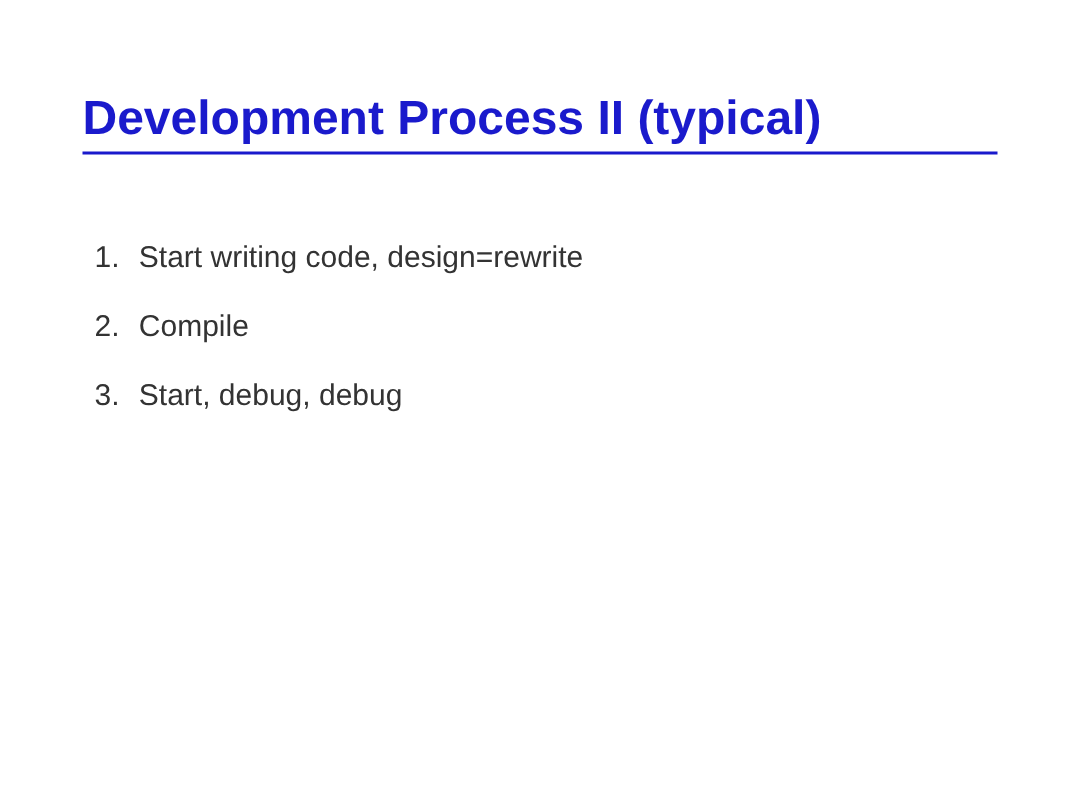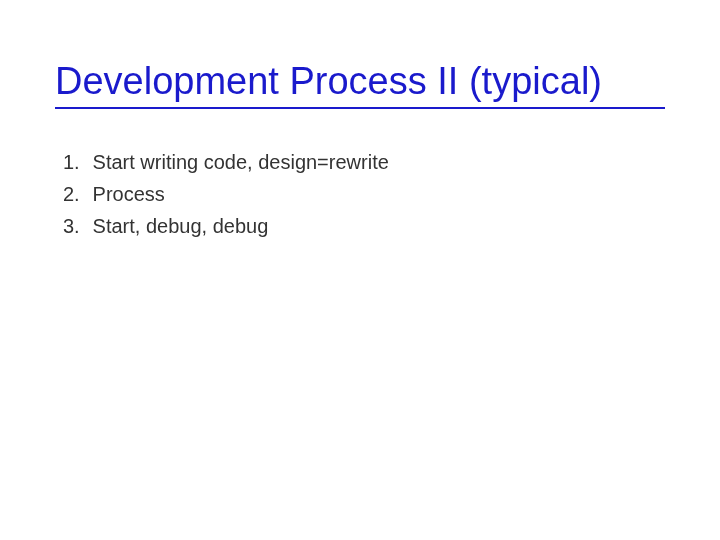--- a/index.html
+++ b/index.html
@@ -9,58 +9,59 @@
     }
     body {
       width: 720px;
       height: 540px;
       background: #ffffff;
       font-family: Verdana, Geneva, sans-serif;
       padding: 60px 55px;
     }
     .title {
       color: #1a1acc;
-      font-size: 38px;
-      font-weight: normal;
+      font-size: 32px;
+      font-weight: bold;
       border-bottom: 2px solid #1a1acc;
       padding-bottom: 4px;
       margin-bottom: 38px;
       display: inline-block;
       width: 100%;
     }
     .list {
       list-style: none;
       padding-left: 8px;
     }
     .list-item {
       color: #333333;
       font-size: 20px;
       line-height: 1.5;
       margin-bottom: 2px;
+      margin-top: 16px;
     }
     .list-item span.num {
       display: inline-block;
       min-width: 24px;
     }
   </style>
 </head>
 <body>
 
 
 
 <h1 class="title">Development Process II (typical)</h1>
 
 <ol class="list">
   <li class="list-item">
     <span class="num">1.</span>
     <span>Start writing code, design=rewrite</span>
   </li>
   <li class="list-item">
     <span class="num">2.</span>
-    <span>Process</span>
+    <span>Compile</span>
   </li>
   <li class="list-item">
     <span class="num">3.</span>
     <span>Start, debug, debug</span>
   </li>
 </ol>
 
 
 
 

